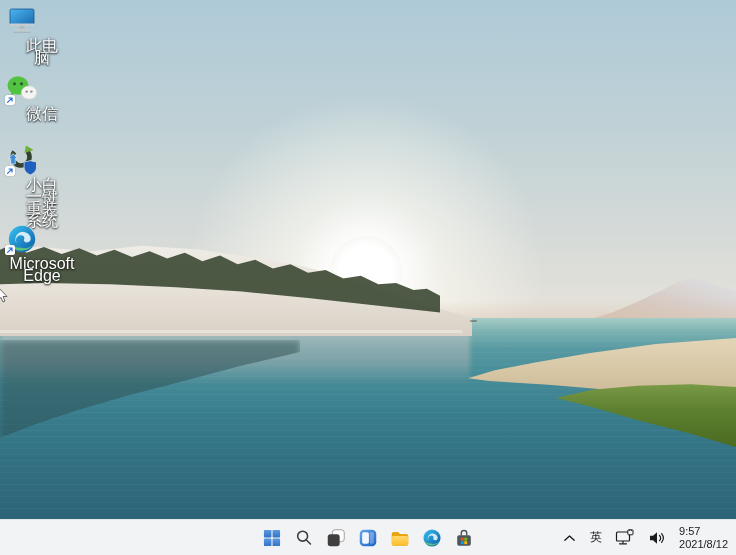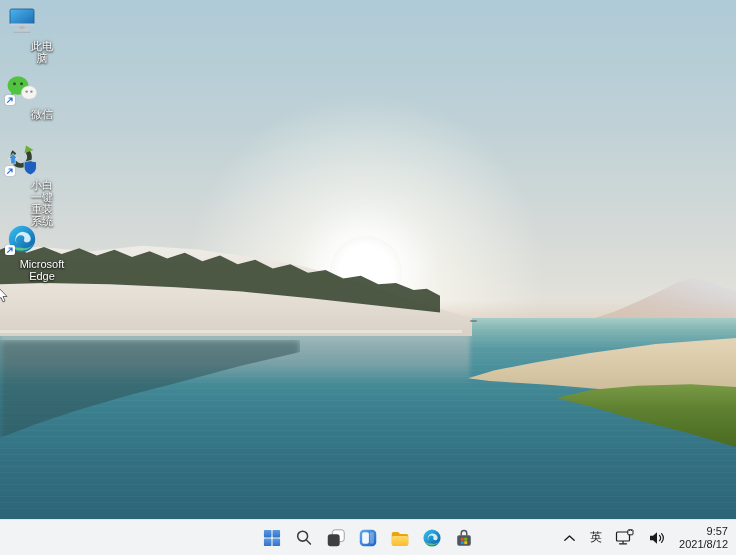--- a/index.html
+++ b/index.html
@@ -37,38 +37,38 @@
   .reeds{left:468px;top:336px;width:268px;height:66px;filter:blur(.4px);
     background:linear-gradient(180deg,#e3d6b8 0%,#d6c6a4 55%,#c9b693 100%);
     clip-path:polygon(0 64%,10% 52%,25% 40%,45% 26%,70% 12%,100% 3%,100% 98%,60% 84%,30% 74%,8% 68%);}
   .grass{left:556px;top:383px;width:180px;height:68px;filter:blur(.4px);
     background:linear-gradient(180deg,#7a9b47 0%,#5d8030 40%,#49681f 100%);
     clip-path:polygon(0 22%,20% 10%,45% 4%,75% 2%,100% 6%,100% 94%,74% 74%,47% 56%,18% 34%);}
 
   
   .desk-icon{position:absolute;left:-14px;width:72px;display:flex;flex-direction:column;align-items:center;z-index:5;cursor:default;}
   .di-img{position:relative;width:34px;height:34px;}
-  .di-label{margin-top:2px;font-size:11px;line-height:12px;color:#fff;text-align:center;white-space:pre-line;
+  .di-label{margin-top:2px;font-size:16px;line-height:12px;color:#fff;text-align:center;white-space:pre-line;
     text-shadow:0 1px 2px rgba(0,0,0,.85),0 0 3px rgba(0,0,0,.55);margin-left:40px;}
   .shortcut-badge{position:absolute;left:0;bottom:1px;width:10px;height:10px;background:#fff;border-radius:2px;
     box-shadow:0 0 1px rgba(0,0,0,.5);}
   .shortcut-badge svg{display:block;}
 
   
   .cursor{position:absolute;left:-4px;top:286px;z-index:6;}
 
   
   .taskbar{position:absolute;left:0;right:0;bottom:0;height:35px;background:#f2f3f4;z-index:10;
     border-top:1px solid rgba(0,0,0,.06);}
   .tb-center{position:absolute;left:50%;top:0;height:100%;transform:translateX(-50%);display:flex;align-items:center;gap:8px;}
   .tb-btn{width:24px;height:24px;display:flex;align-items:center;justify-content:center;border-radius:4px;}
   .tb-tray{position:absolute;right:6px;top:0;height:100%;display:flex;align-items:center;gap:9px;}
   .tray-item{display:flex;align-items:center;justify-content:center;height:24px;padding:0 2px;border-radius:4px;}
   .ime{font-size:12px;color:#1b1b1b;}
-  .clock{font-size:11px;line-height:13px;text-align:right;color:#1b1b1b;padding-right:2px;}
+  .clock{font-size:11px;line-height:13px;color:#1b1b1b;padding-right:2px;}
 </style>
 </head>
 <body>
 
 <div class="screen">
 
   <div class="wallpaper">
     <div class="layer sky"></div>
     <div class="layer sun-glow"></div>
     <div class="layer sun-core"></div>

